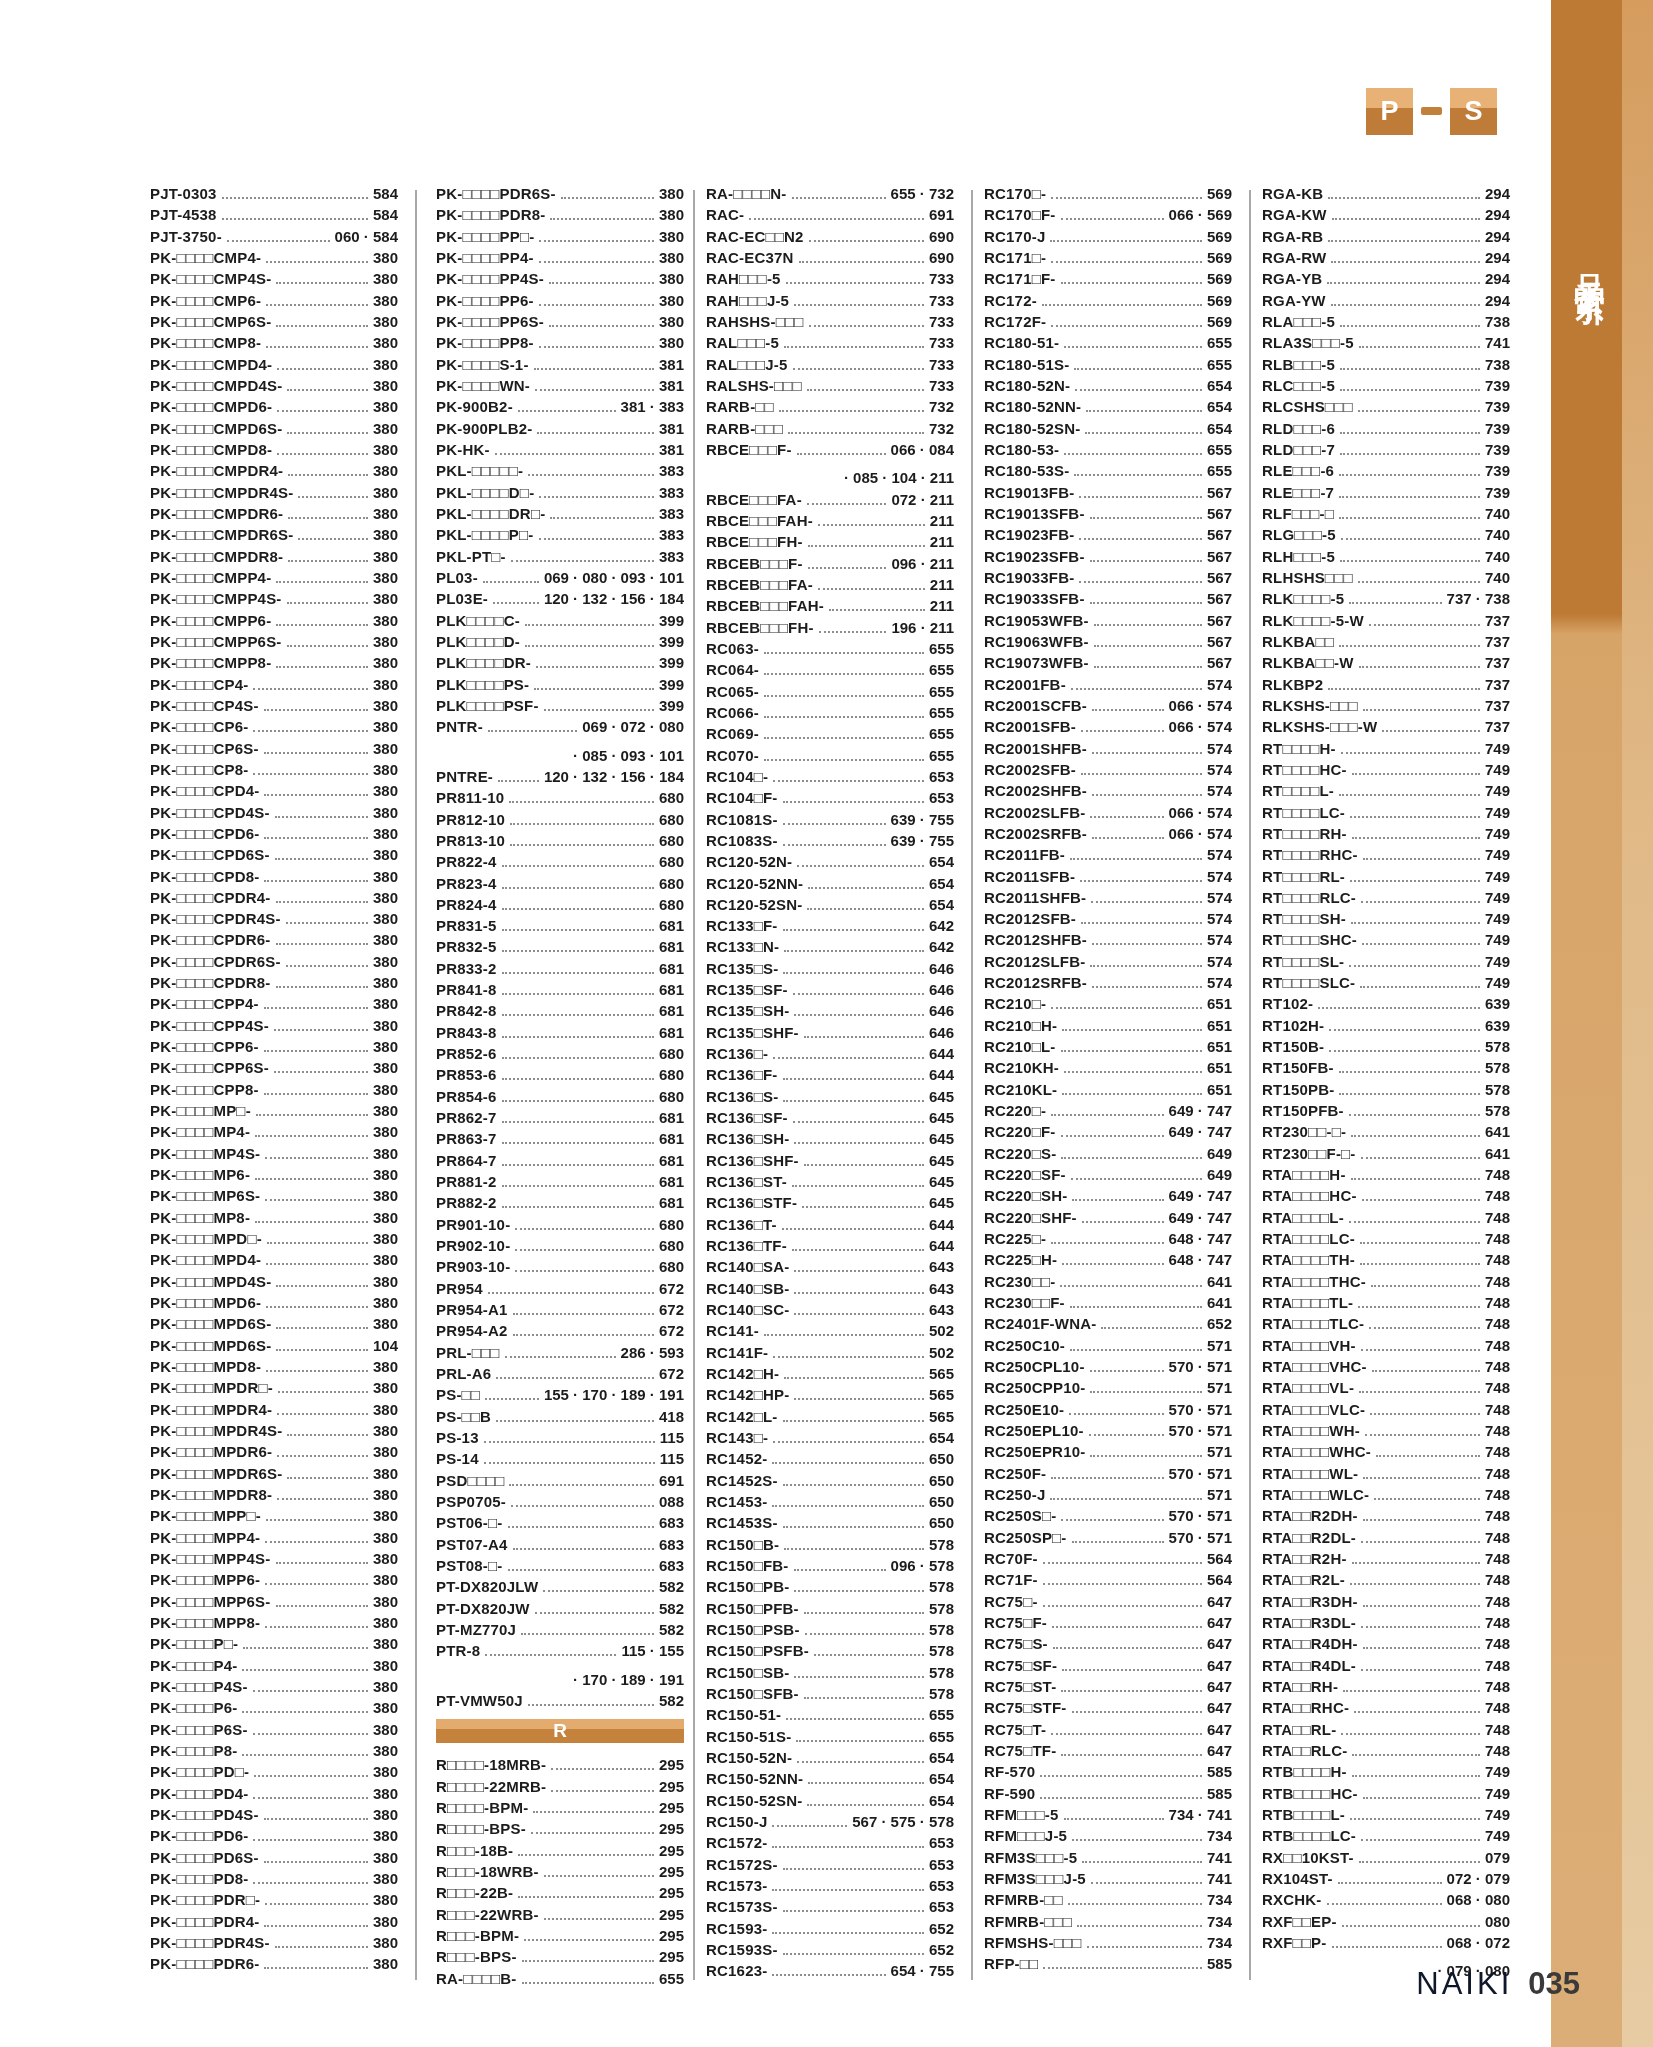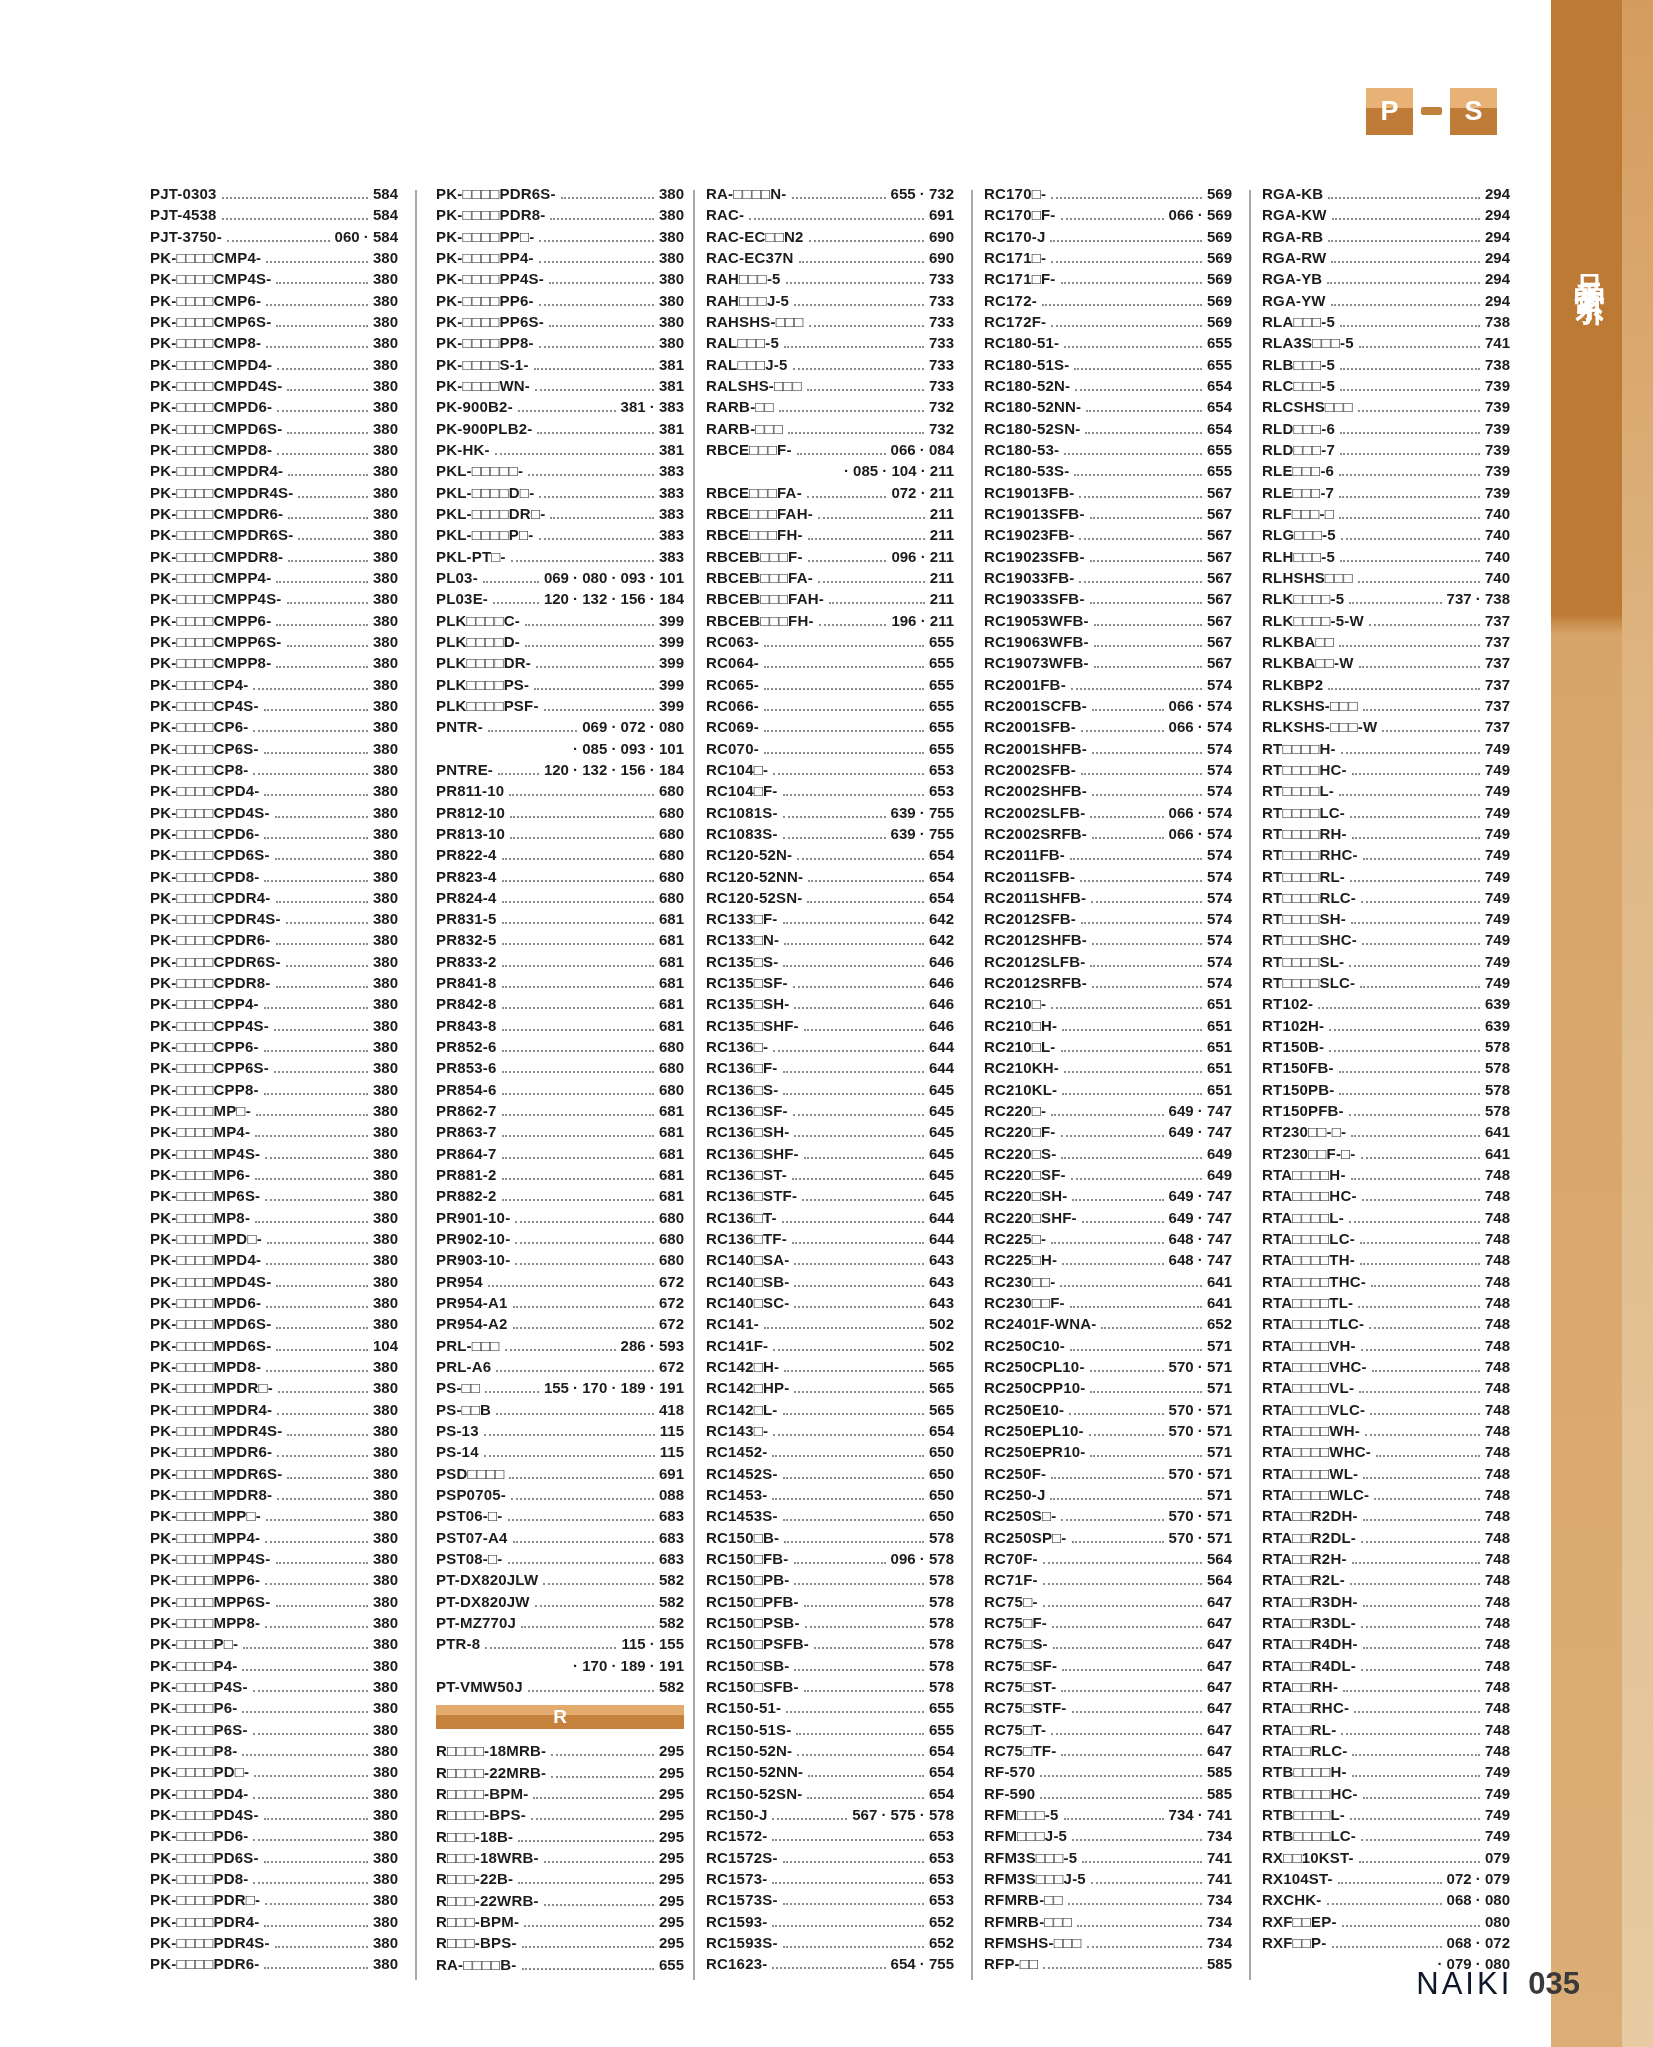--- a/index.html
+++ b/index.html
@@ -28,21 +28,21 @@
   .tab-p{left:1366px;}
   .tab-s{left:1450px;}
   .tab-dash{position:absolute;left:1421px;top:107px;width:21px;height:8px;background:#c2803d;border-radius:2px;}
   
   .col{position:absolute;top:185px;width:248px;}
   .divider{position:absolute;top:190px;height:1790px;width:2px;background:#a8a8a8;}
   .row{display:flex;align-items:baseline;height:21.33px;font-weight:700;font-size:15px;}
   .name{white-space:pre;letter-spacing:0.2px;}
   .leader{flex:1;border-bottom:2px dotted #8d8d8d;margin:0 5px 4px 5px;min-width:8px;}
   .pages{white-space:pre;}
-  .cont{height:21.33px;text-align:right;font-weight:700;font-size:15px;}
+  .cont{height:21.33px;text-align:right;font-weight:700;font-size:15px;margin-top:7px;}
   .sec{
     height:24px;margin:6px 0 13px 0;
     background:linear-gradient(180deg,#e3ab6e 0%,#e3ab6e 40%,#c5823d 40%,#c5823d 100%);
     display:flex;align-items:center;justify-content:center;
     color:#fff;font-weight:bold;font-size:19px;
   }
   
   .footer{position:absolute;top:1966px;left:1150px;width:430px;text-align:right;}
   .brand{color:#0f172a;font-size:31px;letter-spacing:3px;font-weight:400;}
   .pageno{color:#3a3a3a;font-size:31px;font-weight:bold;margin-left:16px;margin-top:44px;}

